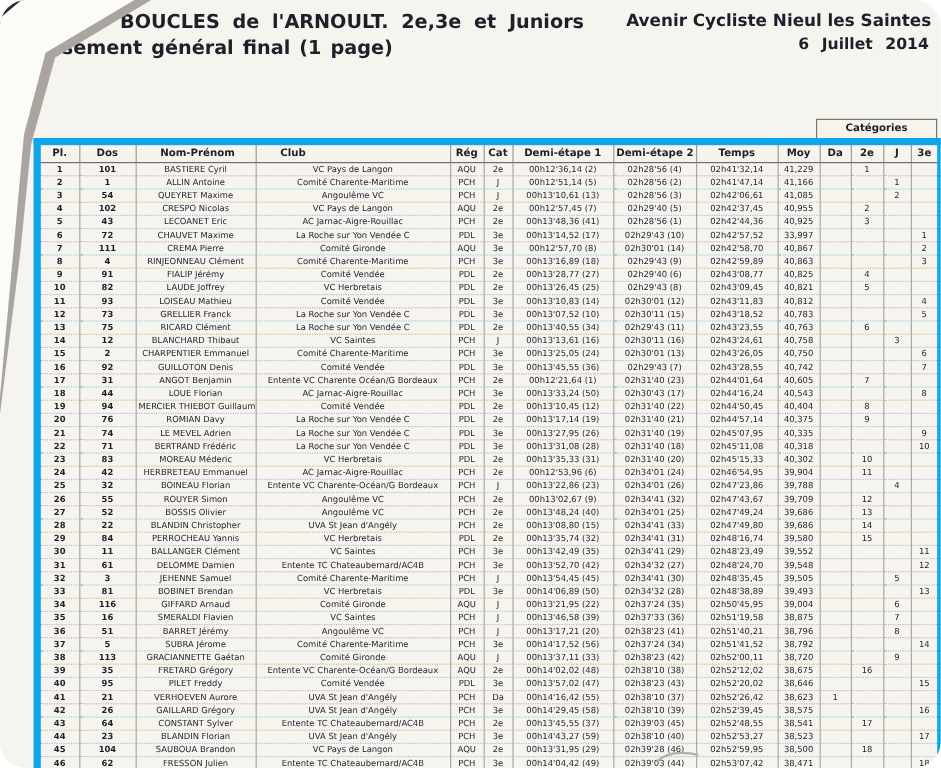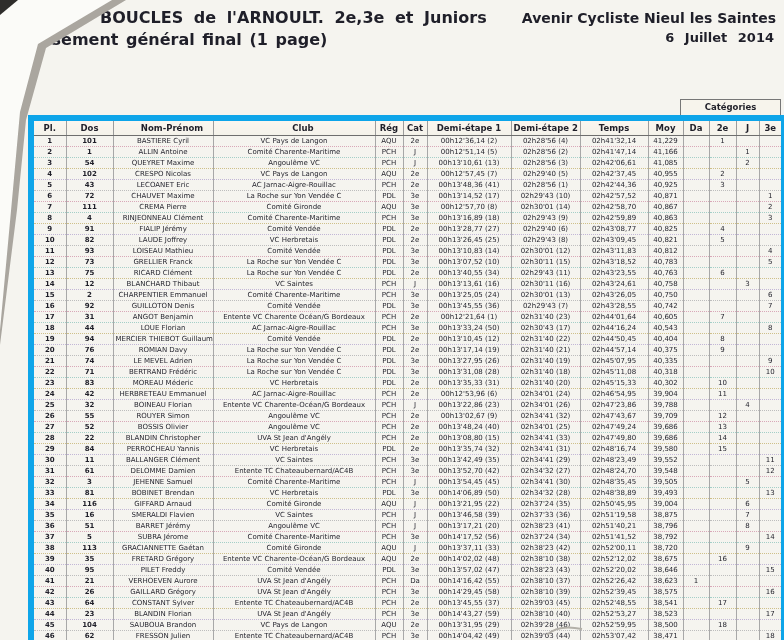--- a/index.html
+++ b/index.html
@@ -1,20 +1,21 @@
 <!DOCTYPE html>
 <html><head>
 <meta charset="utf-8">
 <style>
   html,body { margin:0; padding:0; }
   .page {
     position:relative; width:784px; height:640px; overflow:hidden;
     background:#f5f4ef;
     font-family:"DejaVu Sans","Liberation Sans",sans-serif;
     color:#1f1f29;
+    border-radius:22px;
   }
   
   .title1 { position:absolute; left:100px; top:8px;  font-size:16px;   font-weight:bold; word-spacing:5px; white-space:nowrap; }
   .title2 { position:absolute; left:42px;  top:30px; font-size:16px;   font-weight:bold; word-spacing:2px; white-space:nowrap; }
   .org    { position:absolute; right:8px;  top:10px; font-size:14px; font-weight:bold; white-space:nowrap; }
   .date   { position:absolute; right:10px; top:30px; font-size:13px; font-weight:bold; word-spacing:6px; white-space:nowrap; }
 
   
   .fold-shadow { position:absolute; left:0; top:0; width:140px; height:360px; background:#aaa69f;
     clip-path:polygon(0 0, 126px 0, 46px 48px, 26px 120px, 17px 210px, 0 345px); }
@@ -36,21 +37,21 @@
     position:absolute; left:28px; top:115px; width:753px;
     border-collapse:collapse; table-layout:fixed;
     border:6px solid #0ea5e9;
   }
   table.results th {
     font-size:8.5px; font-weight:bold; height:17px; padding:0 2px;
     border-right:1px solid #9c9c9c; border-bottom:1px solid #6e6e6e;
     background:linear-gradient(180deg,#faf6ef 0%,#f4f2ea 100%);
     text-align:center; white-space:nowrap; overflow:hidden; box-sizing:border-box;
   }
-  table.results th.h-name, table.results th.h-club { text-align:center; padding-left:20px; }
+  table.results th.h-name, table.results th.h-club { text-align:left; padding-left:20px; }
   table.results td {
     font-size:7px; height:11px; line-height:10px; padding:0 2px;
     border-right:1px solid #a8a8a8; white-space:nowrap; overflow:hidden;
     box-sizing:border-box; text-align:center;
   }
   table.results th:last-child, table.results td:last-child { border-right:none; }
   tbody td { border-bottom:1px dotted #c8c4b4; }
   tbody tr:nth-child(5n+1) td { border-bottom-color:#d9a8b8; }
   tbody tr:nth-child(5n+2) td { border-bottom-color:#a4cfc8; }
   tbody tr:nth-child(5n+3) td { border-bottom-color:#cfc089; }
@@ -199,21 +200,21 @@
         <tr>
           <td class="c0">6</td>
           <td class="c1">72</td>
           <td class="c2">CHAUVET Maxime</td>
           <td class="c3">La Roche sur Yon Vendée C</td>
           <td class="c4">PDL</td>
           <td class="c5">3e</td>
           <td class="c6">00h13'14,52 (17)</td>
           <td class="c7">02h29'43 (10)</td>
           <td class="c8">02h42'57,52</td>
-          <td class="c9">40,871</td>
+          <td class="c9">33,997</td>
           <td class="c10"></td>
           <td class="c11"></td>
           <td class="c12"></td>
           <td class="c13">1</td>
         </tr>
         <tr>
           <td class="c0">7</td>
           <td class="c1">111</td>
           <td class="c2">CREMA Pierre</td>
           <td class="c3">Comité Gironde</td>

